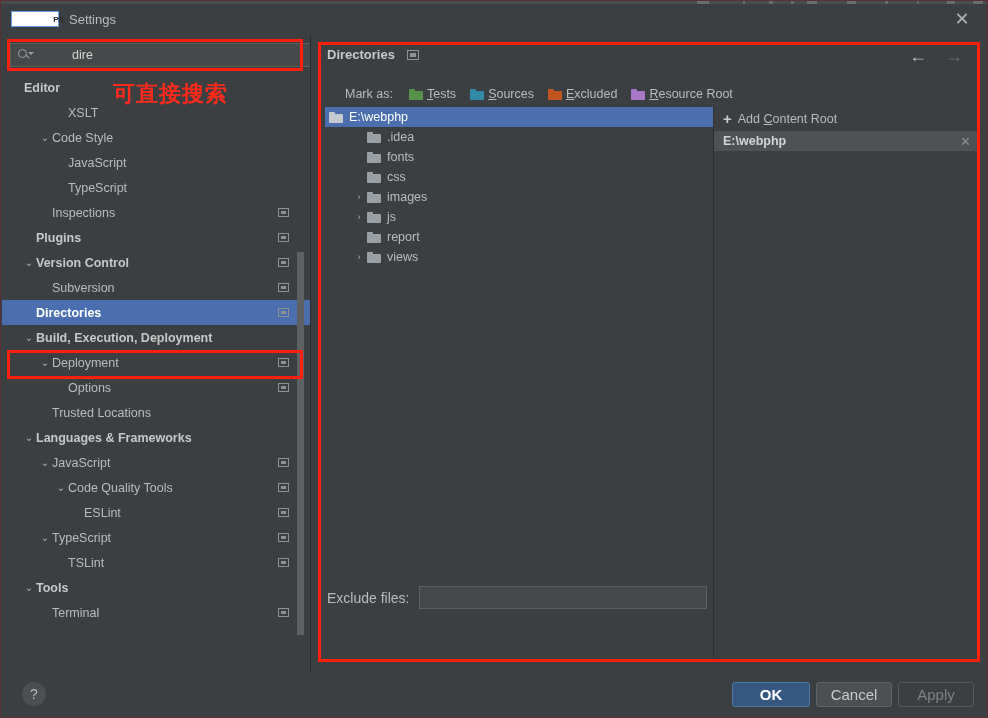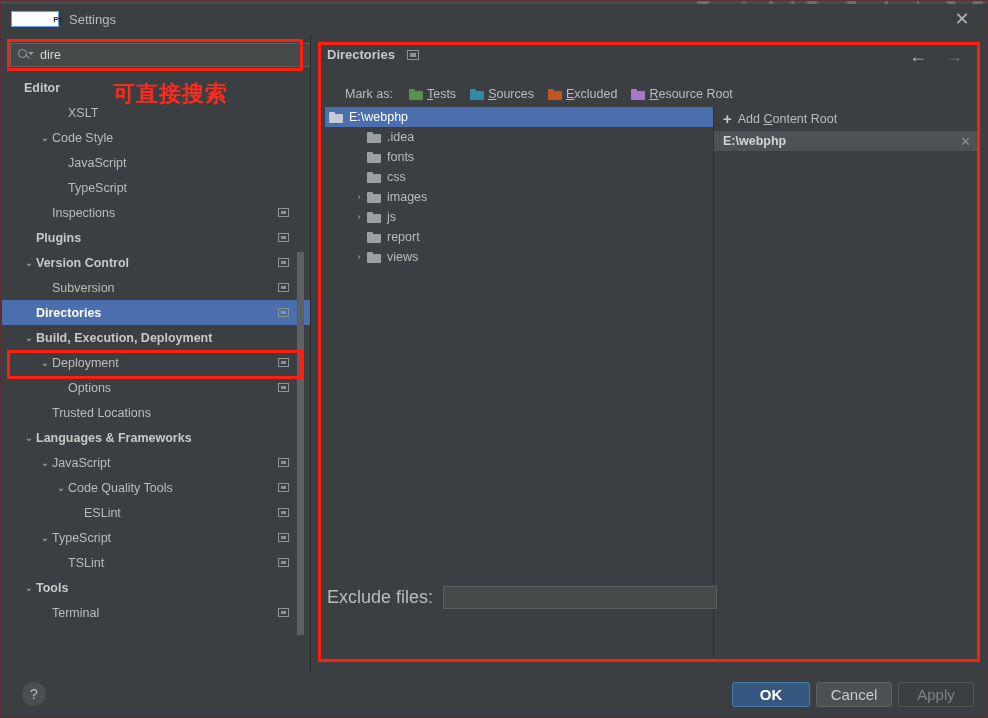--- a/index.html
+++ b/index.html
@@ -56,21 +56,21 @@
   
   #sidebar {
     position: absolute; left: 1px; top: 34px; width: 309px; height: 637px;
     background: #3c3f41;
     border-right: 1px solid #2b2b2b;
     overflow: hidden;
   }
   #search-wrap {
     position: absolute; left: 8px; top: 8px; width: 348px; height: 24px;
     background: #45494a; border: 1px solid #5e6060;
-    display: flex; align-items: center;
+    display: flex; align-items: center; gap: 32px;
   }
   .search-icon {
     margin-left: 7px; width: 14px; height: 14px; position: relative; flex: none;
   }
   .search-icon .circ {
     position: absolute; left: 0; top: 1px; width: 9px; height: 9px;
     border: 1.4px solid #9aa0a6; border-radius: 50%;
   }
   .search-icon .hand {
     position: absolute; left: 7px; top: 8px; width: 5px; height: 1.4px;
@@ -239,21 +239,21 @@
   #root-entry .path {
     flex: 1; font-size: 12.5px; font-weight: bold; color: #d4d4d4;
   }
   #root-entry .rm { color: #8a8f92; font-size: 13px; }
 
   
   #exclude-row {
     position: absolute; left: 8px; top: 545px; width: 390px;
     display: flex; align-items: center;
   }
-  #exclude-label { font-size: 18px; color: #bbbbbb; white-space: nowrap; text-align: right; }
+  #exclude-label { font-size: 14px; color: #bbbbbb; white-space: nowrap; text-align: right; }
   #exclude-input {
     margin-left: 10px; width: 288px; height: 23px;
     background: #45494a; border: 1px solid #5e6060;
     color: #d6d6d6; font-size: 12.5px; padding: 0 5px; outline: none;
     font-family: "Liberation Sans", sans-serif;
   }
   #exclude-hint {
     position: absolute; left: 97px; top: 572px; width: 300px;
     font-size: 12.5px; color: #8f9295; line-height: 17px;
   }

